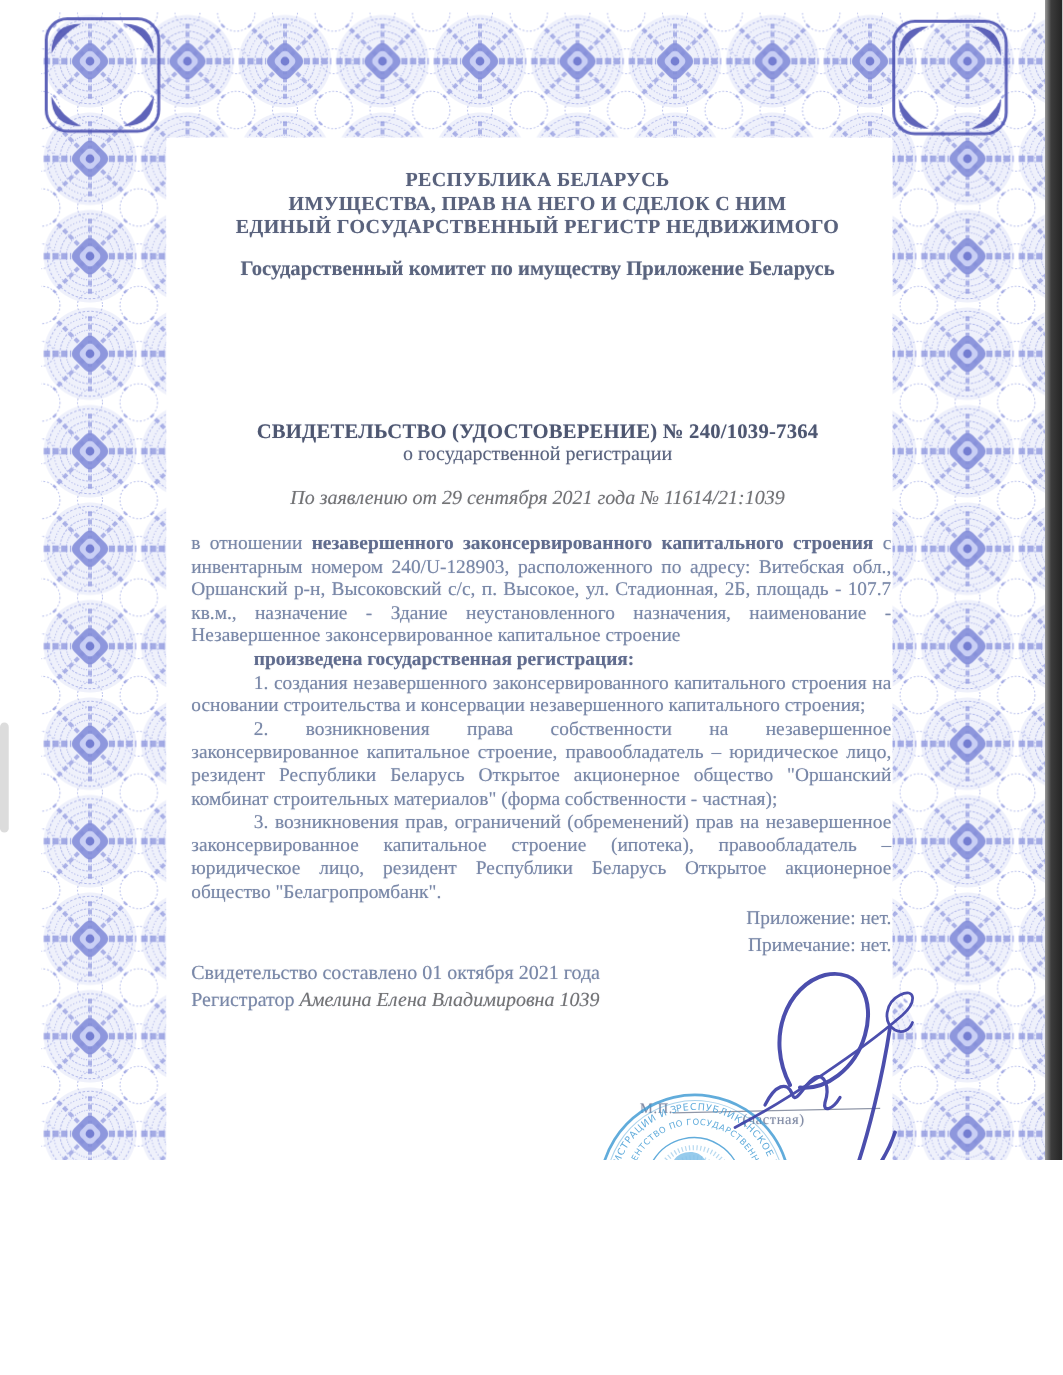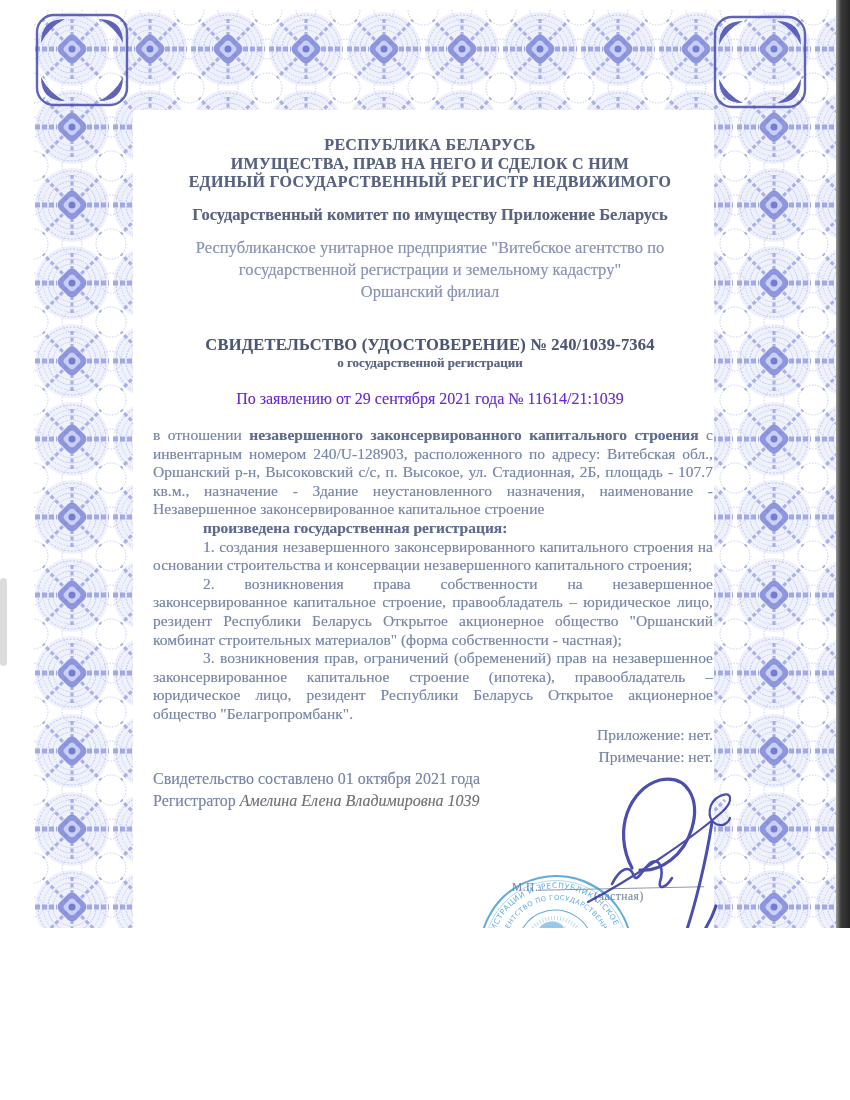--- a/index.html
+++ b/index.html
@@ -8,22 +8,22 @@
   .abs{position:absolute;}
   .ctr{text-align:center;}
   .it{font-style:italic;}
   .scan{text-shadow:0 0 .7px rgba(110,120,155,.5);}
   
   .colblock{left:140px;width:580px;}
   .hdr{font-size:16px;line-height:18.6px;font-weight:bold;color:#59627c;letter-spacing:.3px;}
   .committee{font-size:16.5px;font-weight:bold;color:#5a647e;}
   .org{font-size:16.5px;line-height:21.8px;color:#8b95b5;}
   .title1{font-size:16.5px;line-height:20px;font-weight:bold;color:#4e5771;letter-spacing:.2px;}
-  .title2{font-size:13px;font-weight:bold;color:#5a647e;}
-  .appline{font-size:16px;color:#6d28d9;}
+  .title2{font-size:16px;font-weight:normal;color:#5a647e;}
+  .appline{font-size:16px;color:#737373;font-style:italic;}
   
   .bodycol{left:153px;top:426px;width:560px;font-size:15.5px;line-height:18.6px;
            color:#7988a8;text-align:justify;}
   .bodycol p{margin:0;}
   .ind{text-indent:50px;}
   .bdark{font-weight:bold;color:#606c8e;}
   .note{line-height:22px;text-align:right;}
   .mt10{margin-top:10px;}
   .mt2{margin-top:2px;}
   .final{font-size:16px;line-height:22px;text-align:left;}
@@ -113,25 +113,20 @@
   <div class="abs streak3"></div>
 
   <div class="abs colblock ctr scan" style="top:136px;">
     <div class="hdr">РЕСПУБЛИКА БЕЛАРУСЬ</div>
     <div class="hdr">ИМУЩЕСТВА, ПРАВ НА НЕГО И СДЕЛОК С НИМ</div>
     <div class="hdr">ЕДИНЫЙ ГОСУДАРСТВЕННЫЙ РЕГИСТР НЕДВИЖИМОГО</div>
   </div>
 
   <div class="abs colblock ctr committee scan" style="top:205px;">Государственный комитет по имуществу Приложение Беларусь</div>
 
-  <div class="abs colblock ctr org scan" style="top:237px;">
-    <div>Республиканское унитарное предприятие "Витебское агентство по</div>
-    <div>государственной регистрации и земельному кадастру"</div>
-    <div>Оршанский филиал</div>
-  </div>
 
   <div class="abs colblock ctr scan" style="top:335px;">
     <div class="title1">СВИДЕТЕЛЬСТВО (УДОСТОВЕРЕНИЕ) № 240/1039-7364</div>
     <div class="title2">о государственной регистрации</div>
   </div>
 
   <div class="abs colblock ctr appline scan" style="top:390px;">По заявлению от 29 сентября 2021 года № 11614/21:1039</div>
 
   <div class="abs bodycol scan">
     <p><span>в отношении </span><span class="bdark">незавершенного законсервированного капитального строения</span><span> с инвентарным номером 240/U-128903, расположенного по адресу: Витебская обл., Оршанский р-н, Высоковский с/с, п. Высокое, ул. Стадионная, 2Б, площадь - 107.7 кв.м., назначение - Здание неустановленного назначения, наименование - Незавершенное законсервированное капитальное строение</span></p>

